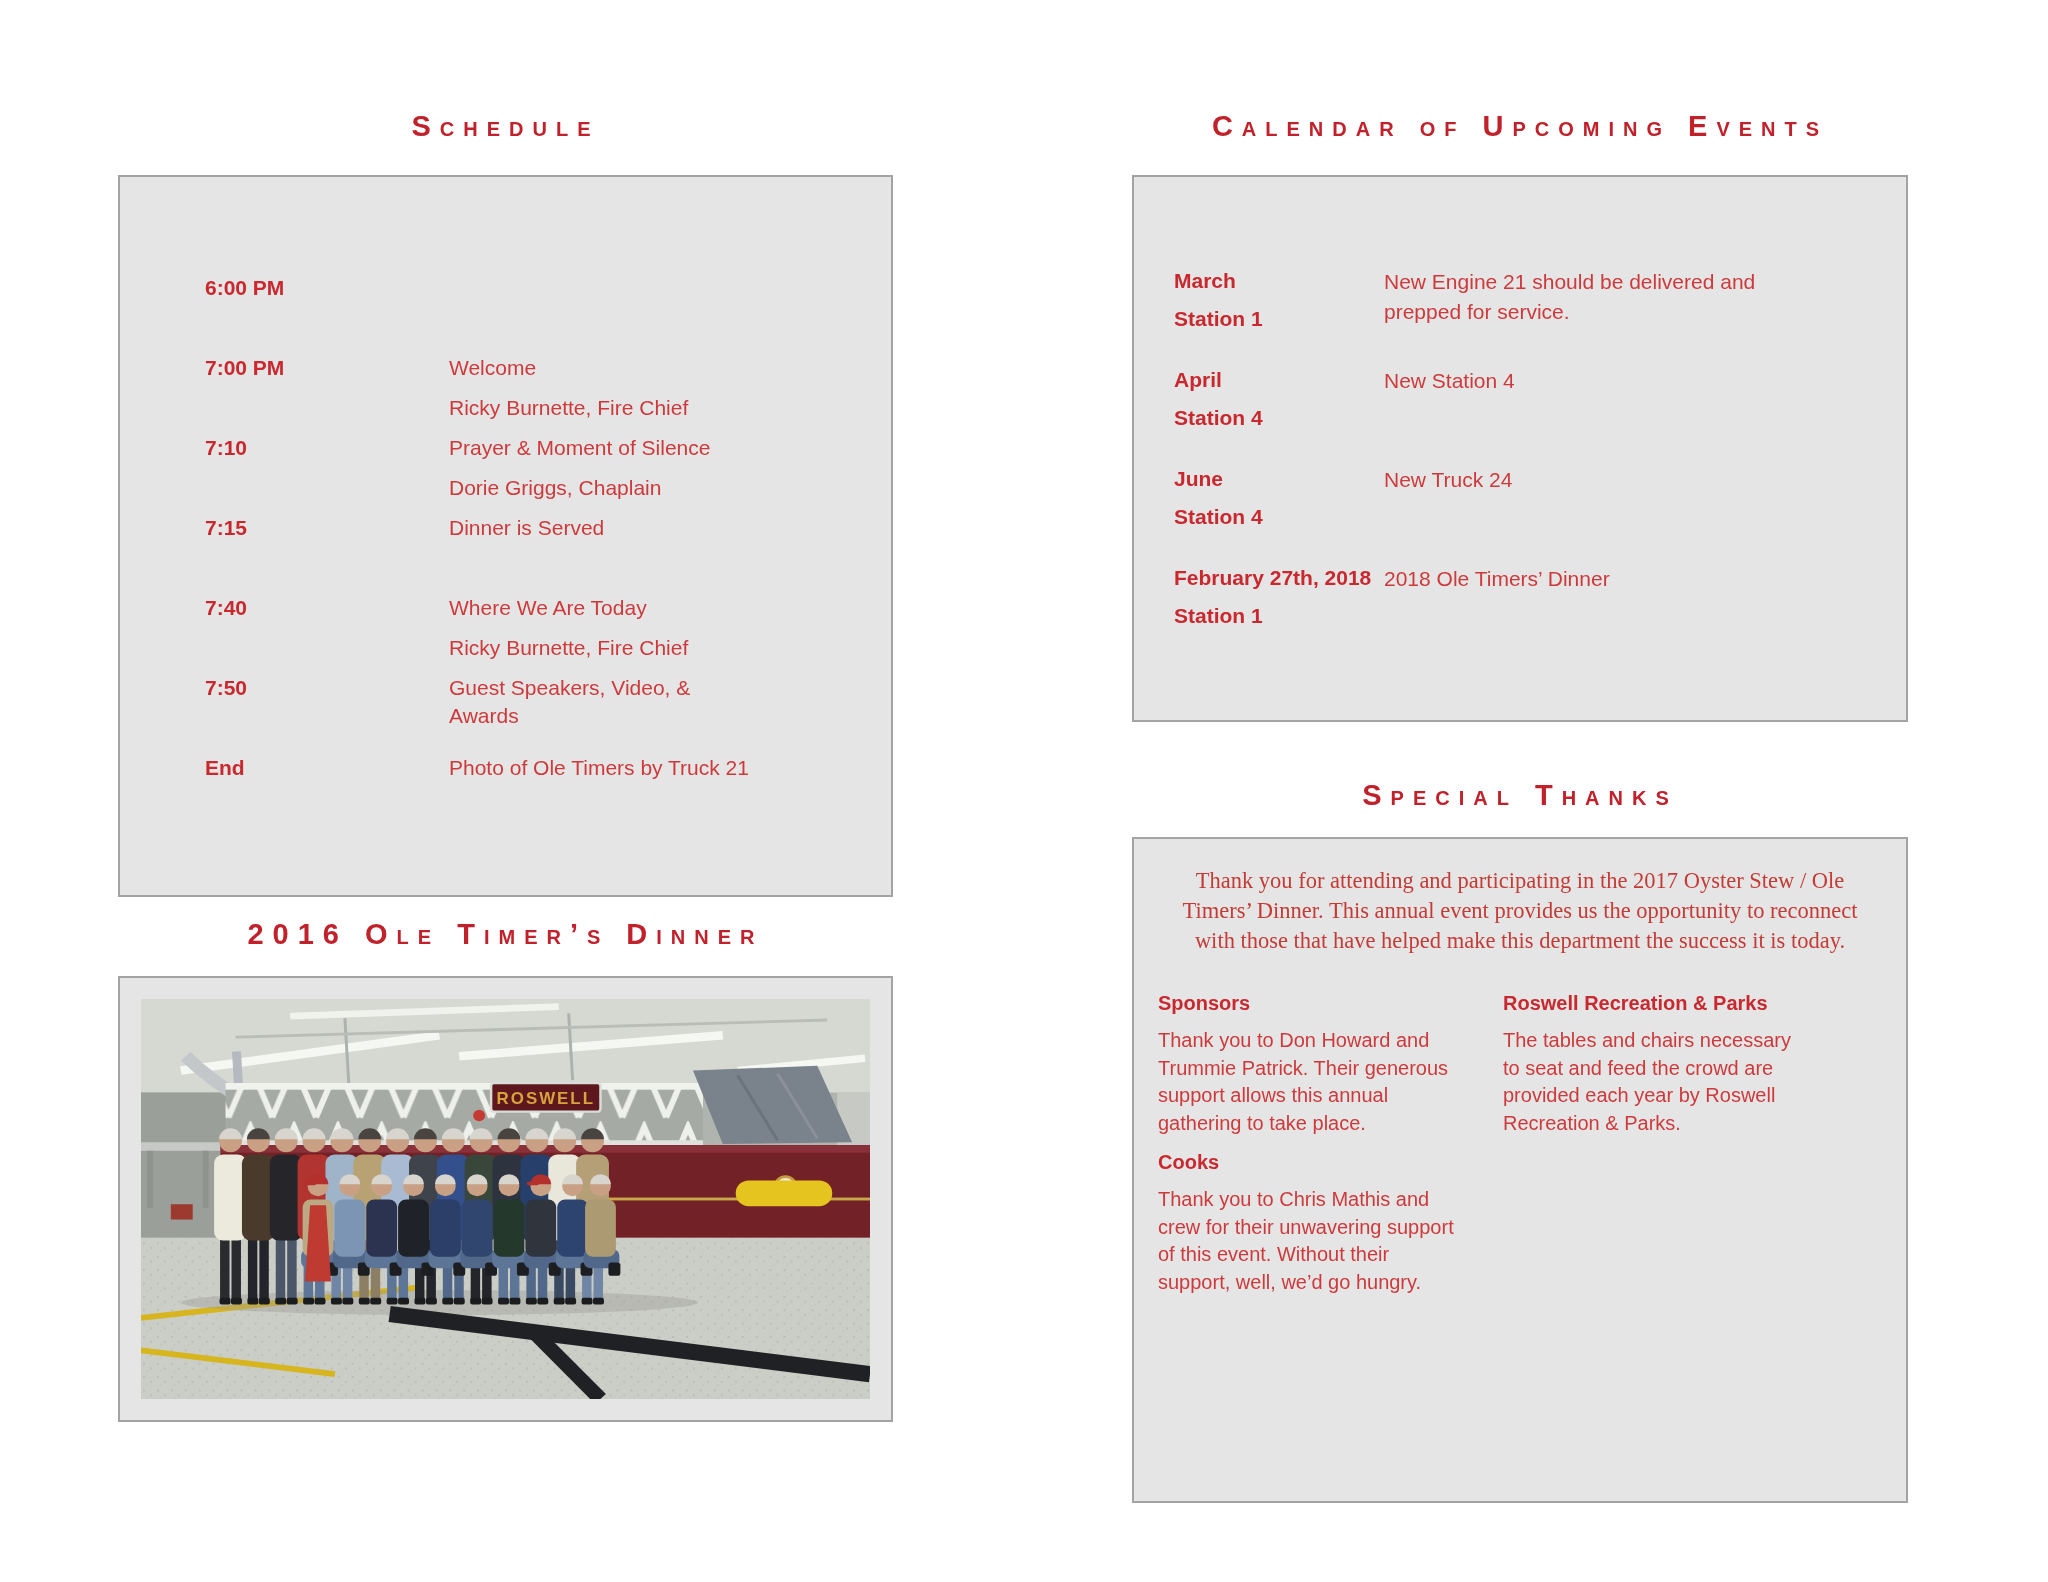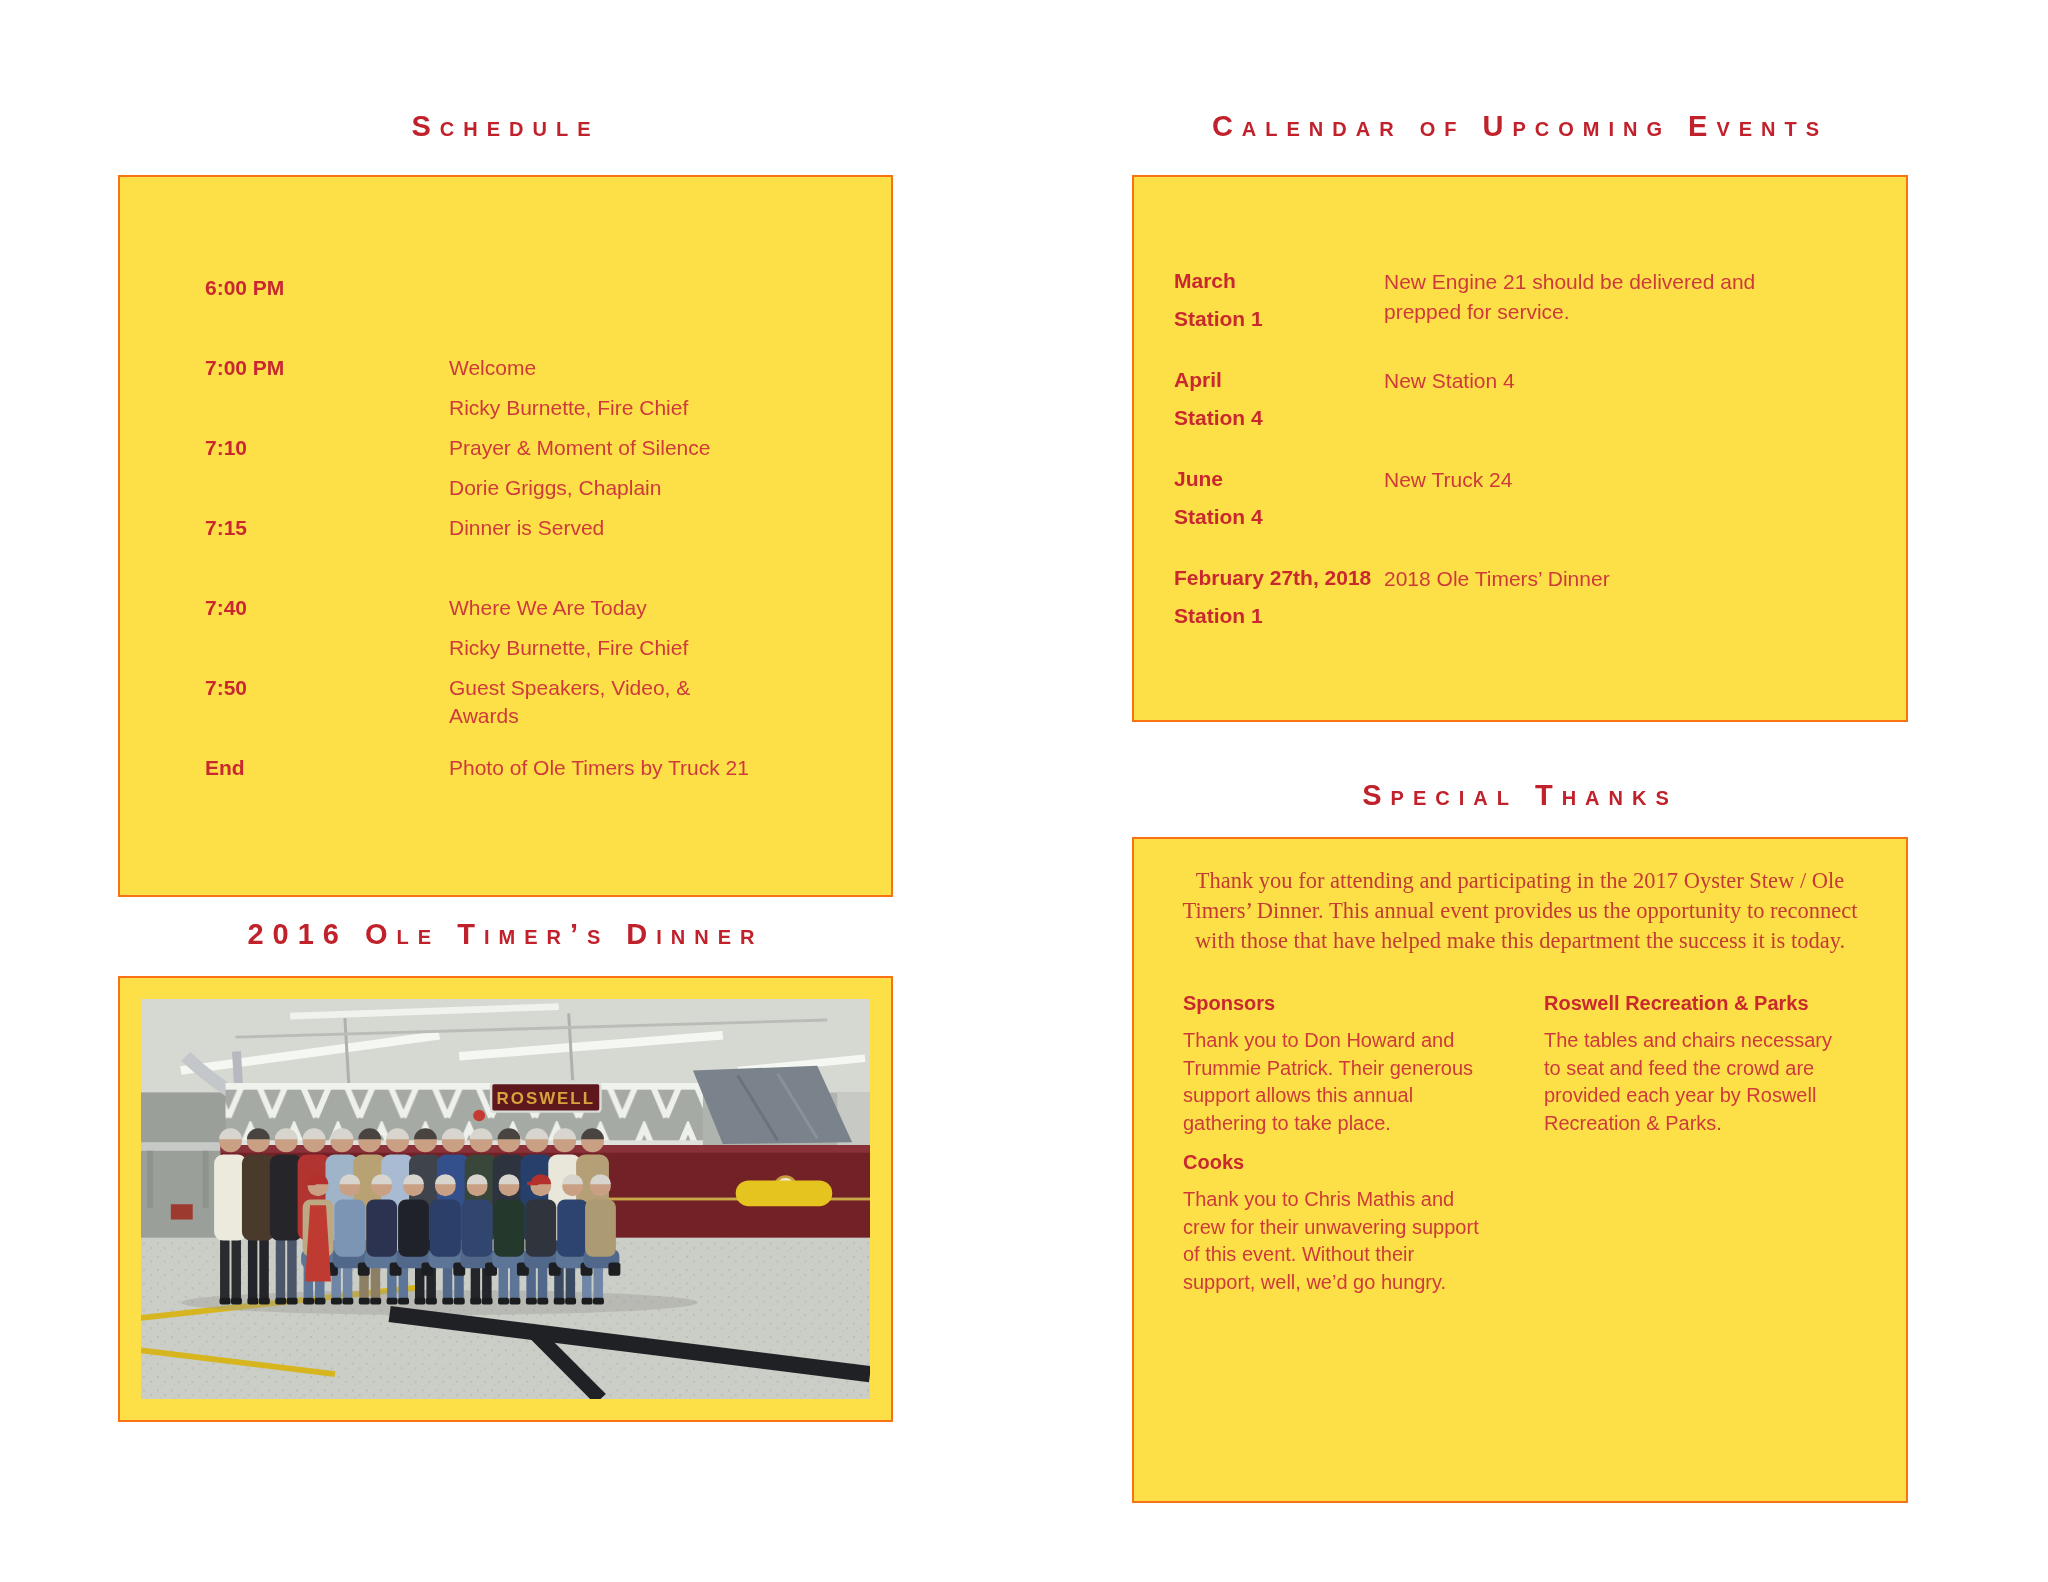--- a/index.html
+++ b/index.html
@@ -6,21 +6,21 @@
   html,body { background:#ffffff; }
   body {
     width:2048px; height:1582px; position:relative; overflow:hidden;
     font-family:"Liberation Sans","DejaVu Sans",sans-serif;
   }
   .sec-title {
     position:absolute; text-align:center; font-weight:700;
     font-variant:small-caps; letter-spacing:9px; font-size:29px;
     color:#c0212b;
   }
-  .panel { position:absolute; border:2px solid #f97316; background:#fde047; }
+  .panel { position:absolute; border:2px solid #a3a3a3; background:#e5e5e5; }
 
   
   #schedule-box { left:118px; top:175px; width:775px; height:722px; }
   #schedule-rows { padding:97px 0 0 85px; }
   .s-row {
     display:grid; grid-template-columns:244px 340px; align-items:start;
     min-height:80px; font-size:21px; line-height:28px; color:#ce3a3c;
   }
   .s-time { font-weight:700; color:#c9282f; }
   .s-sub { margin-top:12px; }
@@ -44,22 +44,22 @@
 
   
   #thanks-title { left:1132px; top:779px; width:776px; }
   #thanks-box { left:1132px; top:837px; width:776px; height:666px; }
   #thanks-intro {
     margin:27px auto 0; width:700px; text-align:center;
     font-family:"Liberation Serif","DejaVu Serif",serif;
     font-size:22.5px; line-height:30px; color:#c43b36;
   }
   #thanks-cols {
-    display:grid; grid-template-columns:305px 310px; column-gap:56px;
-    padding:36px 0 0 49px;
+    display:grid; grid-template-columns:305px 310px; column-gap:40px;
+    padding:36px 0 0 24px;
   }
   .t-head { font-weight:700; font-size:20px; color:#c9282f; margin:0 0 12px; }
   .t-body { font-size:20px; line-height:27.5px; color:#ce3a3c; margin:0 0 14px; }
 
   #schedule-title { left:118px; top:110px; width:775px; }
 </style>
 </head>
 <body>
 
 <div class="sec-title" id="schedule-title">Schedule</div>

